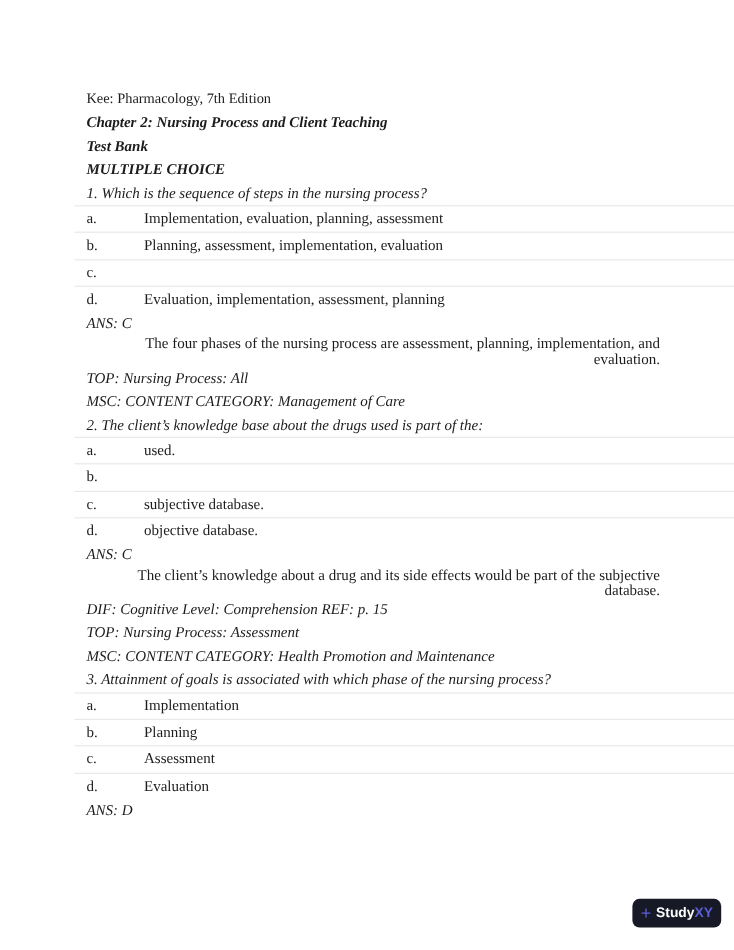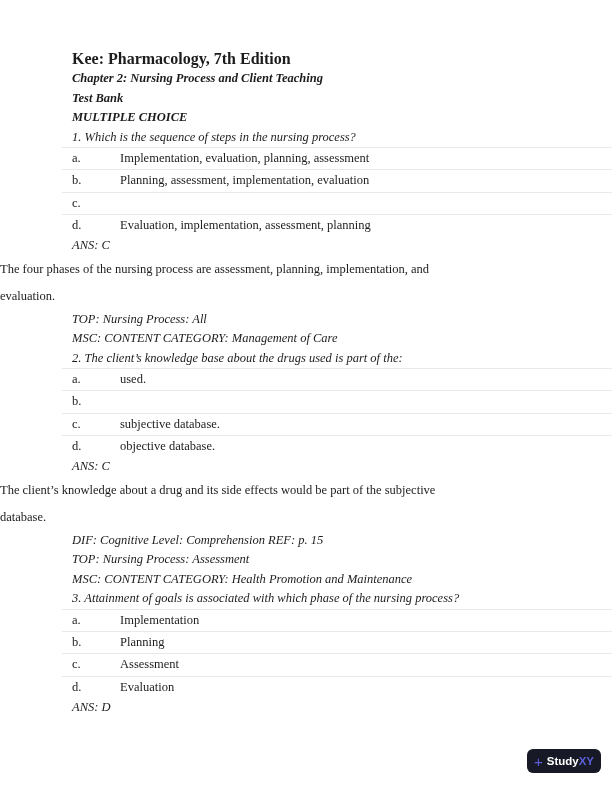--- a/index.html
+++ b/index.html
@@ -7,38 +7,40 @@
     position: relative;
     width: 612px;
     height: 792px;
     background: #ffffff;
     overflow: hidden;
     font-family: "Liberation Serif", serif;
     font-size: 12.5px;
     color: #1c1c1c;
   }
   .doc-title {
-    margin: 48px 0 0 72px;
-    font-size: 16px;
-    font-weight: bold;
+    margin: 72px 0 0 72px;
+    font-size: 12px;
+    font-weight: normal;
     line-height: 21px;
     height: 21px;
     white-space: nowrap;
   }
   .t-line {
     margin-left: 72px;
     line-height: 19.5px;
     height: 19.5px;
     white-space: nowrap;
     font-style: italic;
   }
   .bold { font-weight: bold; }
   .para {
-    line-height: 27px;
+    margin-left: 72px;
+    line-height: 13px;
     max-width: 478px;
+    text-align: right;
   }
   .opt-table {
     margin-left: 62px;
     width: 550px;
   }
   .opt-row {
     display: flex;
     height: 21.3px;
     line-height: 21.3px;
     border-top: 1px solid #e9e9e9;

